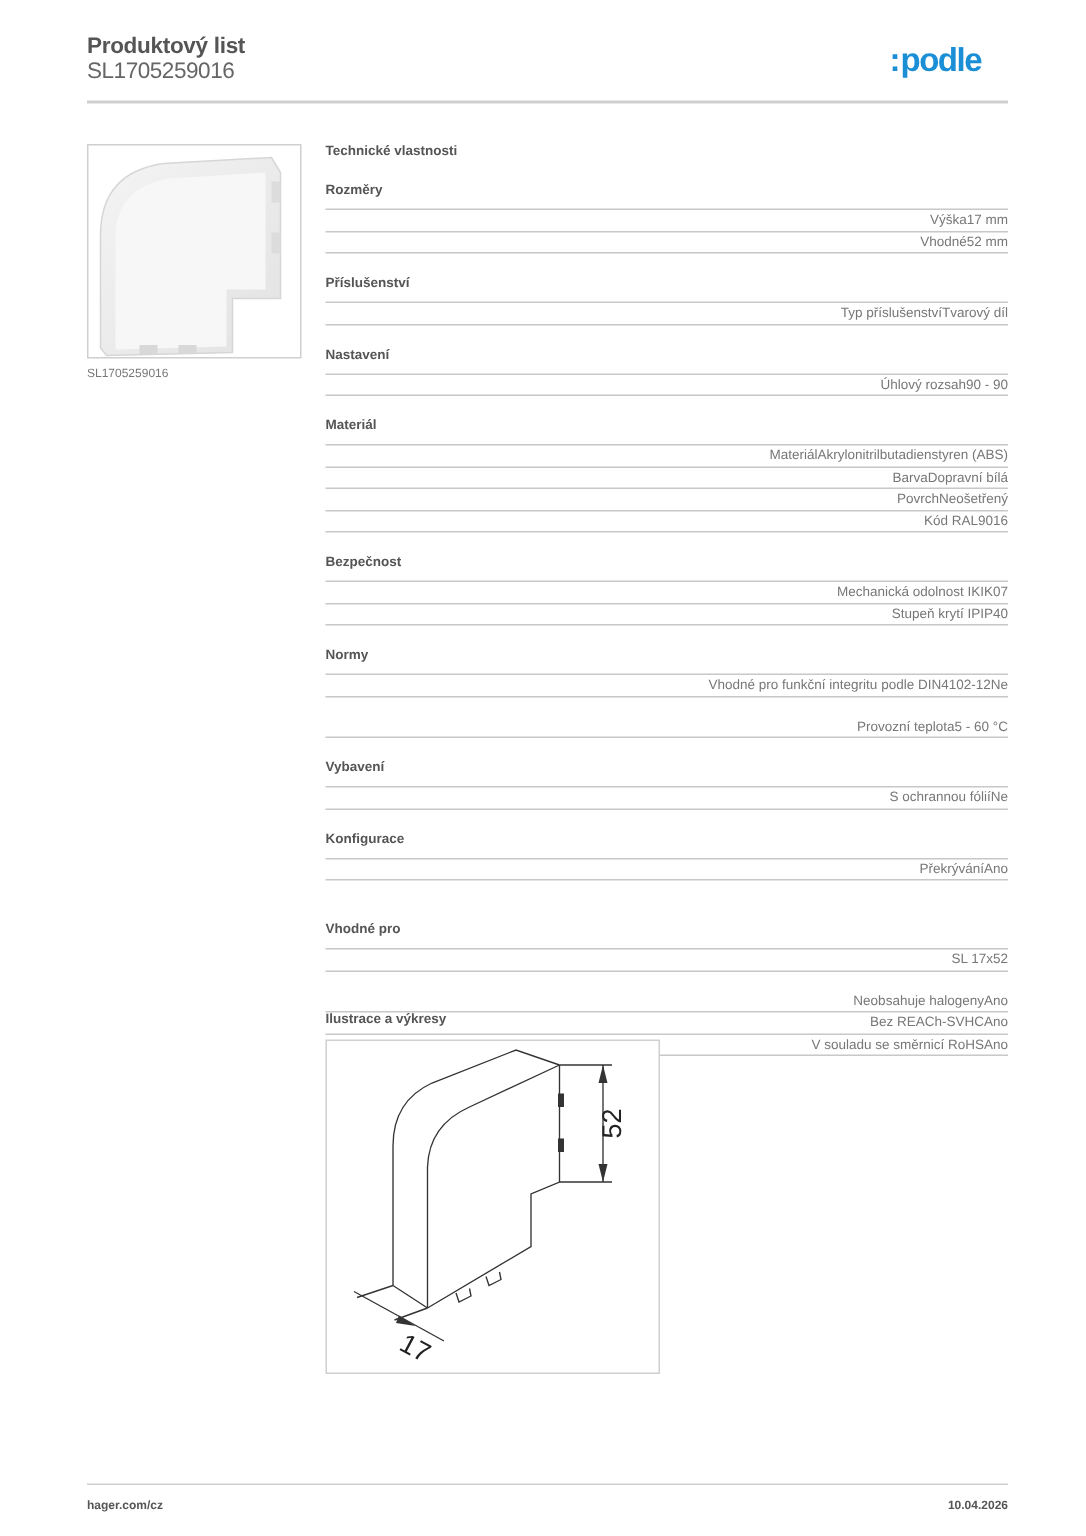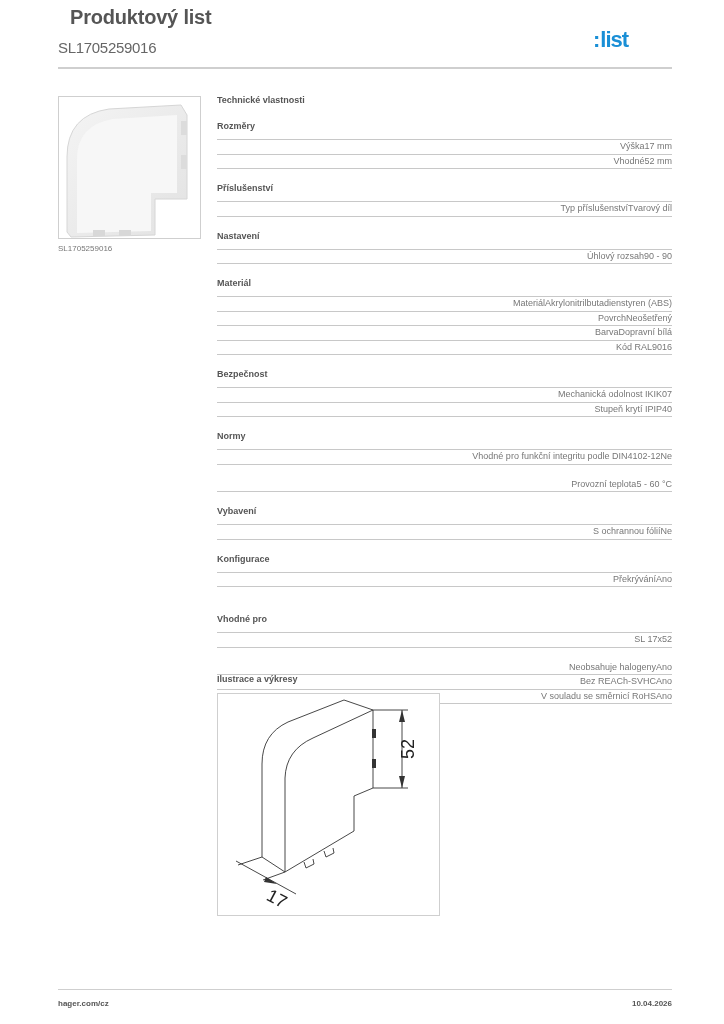--- a/index.html
+++ b/index.html
@@ -1,19 +1,19 @@
 <!DOCTYPE html>
 <html><head>
   <meta charset="utf-8">
   <style>
     * { box-sizing: border-box; margin: 0; padding: 0; }
     html, body { width: 724px; height: 1024px; background: #ffffff; overflow: hidden; }
     body { position: relative; font-family: "Liberation Sans", sans-serif; color: #555; }
 
-    .hdr-title { position: absolute; left: 58px; top: 6px; font-size: 20px; font-weight: bold; color: #555; letter-spacing: -0.2px; margin-left: 12px; }
+    .hdr-title { position: absolute; left: 58px; top: 22px; font-size: 15px; font-weight: bold; color: #555; letter-spacing: -0.2px; }
     .hdr-sub { position: absolute; left: 58px; top: 39px; font-size: 15px; color: #666; letter-spacing: -0.3px; }
     .logo { position: absolute; left: 593px; top: 27px; font-size: 22px; font-weight: bold; color: #1a8fd6; letter-spacing: -1px; }
     .logo .colon { display: inline-block; font-size: 22px; margin-right: 1px; }
     .hdr-rule { position: absolute; left: 58px; top: 67px; width: 614px; height: 2px; background: #cfcfcf; }
 
     .prod-img { position: absolute; left: 58px; top: 96px; width: 143px; height: 143px; border: 1px solid #cfcfcf; background: #fff; }
     .prod-caption { position: absolute; left: 58px; top: 244px; font-size: 8px; color: #777; }
 
     .specs { position: absolute; left: 217px; top: 94px; width: 455px; }
     .specs-title { font-size: 9px; font-weight: bold; color: #555; height: 12px; line-height: 12px; margin-bottom: 14px; }
@@ -30,21 +30,21 @@
     .foot-left { position: absolute; left: 58px; top: 999px; font-size: 8px; font-weight: bold; color: #555; }
     .foot-mid { position: absolute; left: 318px; top: 999px; font-size: 8px; color: #777; margin-top: 44px; }
     .foot-right { position: absolute; right: 52px; top: 999px; font-size: 8px; font-weight: bold; color: #555; }
   </style>
 </head>
 <body>
 
 <div>
   <div class="hdr-title">Produktový list</div>
   <div class="hdr-sub">SL1705259016</div>
-  <div class="logo"><span class="colon">:</span><span>list</span></div>
+  <div class="logo"><span class="colon">:</span><span>podle</span></div>
   <div class="hdr-rule"></div>
 </div>
 
 <div class="prod-img">
   <svg width="141" height="141" viewBox="0 0 141 141">
     <defs>
       <linearGradient id="pg" x1="0" y1="0" x2="1" y2="1">
         <stop offset="0" stop-color="#f4f4f4"></stop>
         <stop offset="1" stop-color="#e2e2e2"></stop>
       </linearGradient>
@@ -90,26 +90,26 @@
       </div>
   </div>
 
   <div class="group">
     <div class="group-title">Materiál</div>
     <div class="row">
         <span>Materiál</span>
         <span class="v">Akrylonitrilbutadienstyren (ABS)</span>
       </div>
     <div class="row">
+        <span>Barva</span>
+        <span class="v">Dopravní bílá</span>
+      </div>
+    <div class="row">
         <span>Povrch</span>
         <span class="v">Neošetřený</span>
-      </div>
-    <div class="row">
-        <span>Barva</span>
-        <span class="v">Dopravní bílá</span>
       </div>
     <div class="row">
         <span>Kód RAL</span>
         <span class="v">9016</span>
       </div>
   </div>
 
   <div class="group">
     <div class="group-title">Bezpečnost</div>
     <div class="row">

